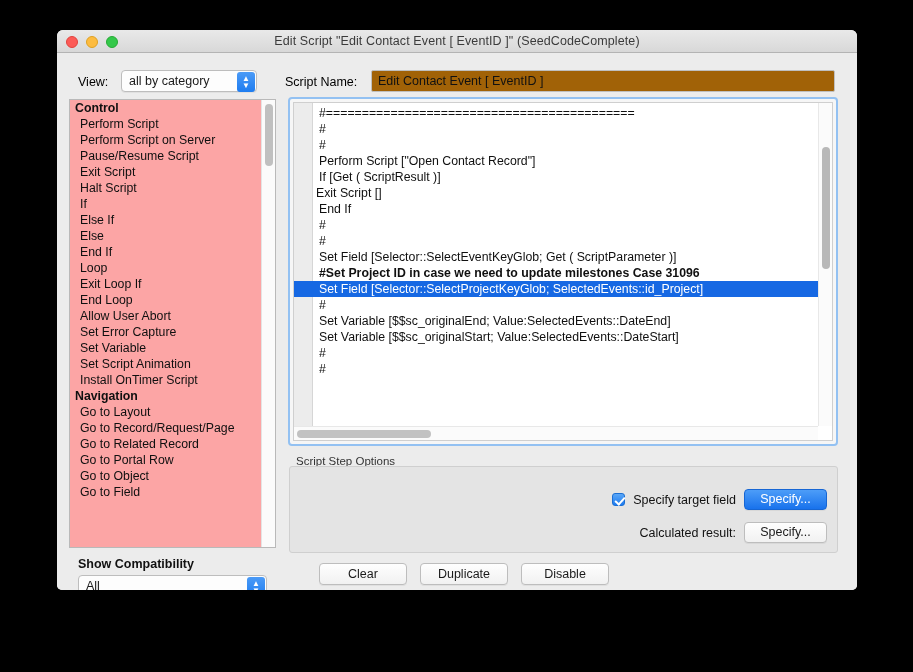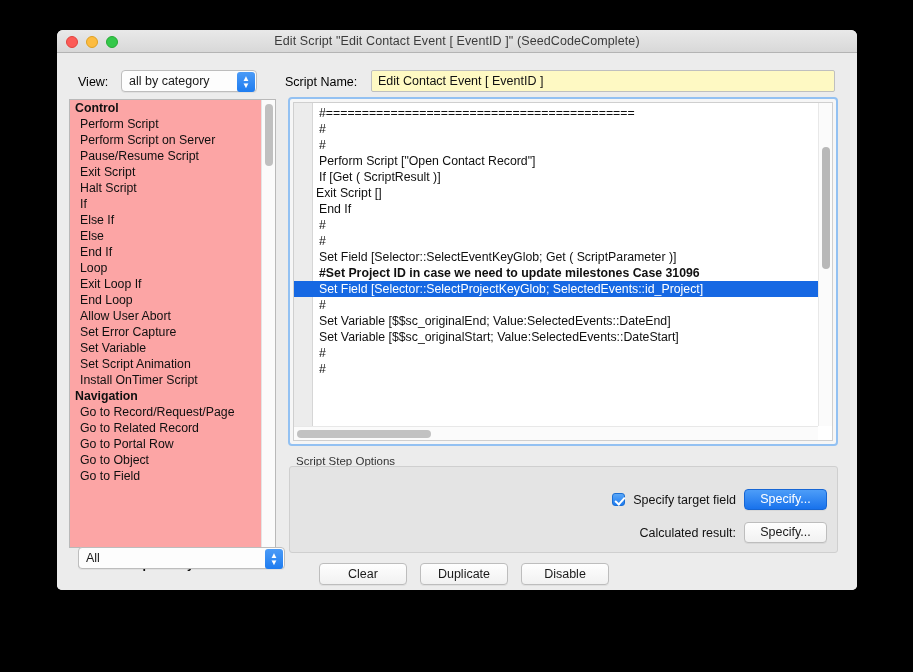--- a/index.html
+++ b/index.html
@@ -65,21 +65,21 @@
     color: #fff; font-size: 8px;
     display: flex; flex-direction: column;
     align-items: center; justify-content: center;
     line-height: 7px;
   }
 
   .sn-label { position: absolute; left: 228px; top: 5px; }
   .script-name-field {
     position: absolute; left: 314px; top: 0;
     width: 464px; height: 22px;
-    background: #fef9c3;
+    background: #a16207;
     border: 1px solid #bfbfbf;
     border-radius: 2px;
   }
   .script-name-field .val {
     position: absolute; left: 6px; top: 3px;
     font-size: 12.5px; color: #111;
   }
 
   
   .sidebar {
@@ -102,21 +102,21 @@
     background: #fbfbfb; border-left: 1px solid #e4e4e4;
   }
   .sb-scroll-thumb {
     position: absolute; left: 3px; top: 4px;
     width: 8px; height: 62px;
     background: #c0c0c0; border-radius: 4px;
   }
 
   
   .compat-label { position: absolute; left: 21px; top: 504px; font-weight: bold; font-size: 12.5px; color: #111; }
-  .compat-combo { position: absolute; left: 21px; top: 494px; width: 207px; height: 22px; }
+  .compat-combo { position: absolute; left: 21px; top: 522px; width: 189px; height: 22px; }
 
   
   .script-pane {
     position: absolute; left: 231px; top: 44px;
     width: 550px; height: 349px;
     border: 2px solid #93c1f2;
     border-radius: 4px;
     background: #f6f6f6;
     padding: 3px;
   }
@@ -267,20 +267,21 @@
           <div class="sb-item">End If</div>
           <div class="sb-item">Loop</div>
           <div class="sb-item">Exit Loop If</div>
           <div class="sb-item">End Loop</div>
           <div class="sb-item">Allow User Abort</div>
           <div class="sb-item">Set Error Capture</div>
           <div class="sb-item">Set Variable</div>
           <div class="sb-item">Set Script Animation</div>
           <div class="sb-item">Install OnTimer Script</div>
           <div class="sb-item cat">Navigation</div>
+          <div class="sb-item">Go to Layout</div>
           <div class="sb-item">Go to Record/Request/Page</div>
           <div class="sb-item">Go to Related Record</div>
           <div class="sb-item">Go to Portal Row</div>
           <div class="sb-item">Go to Object</div>
           <div class="sb-item">Go to Field</div>
         </div>
       <div class="sb-scroll-track">
         <div class="sb-scroll-thumb"></div>
       </div>
     </div>

